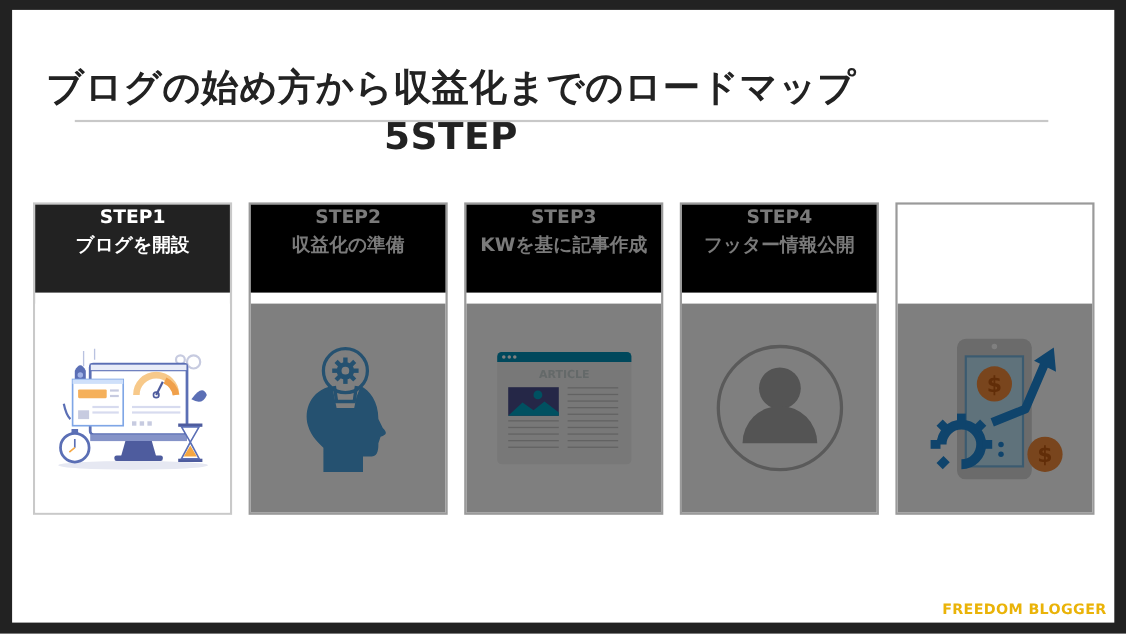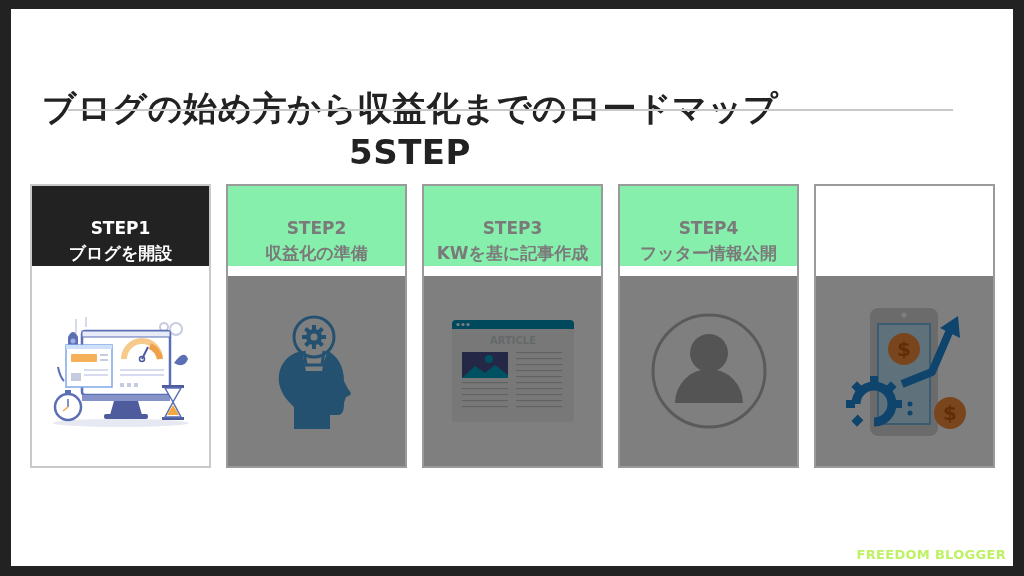--- a/index.html
+++ b/index.html
@@ -8,48 +8,47 @@
     font-family: "DejaVu Sans", "Liberation Sans", sans-serif;
   }
   .panel {
     position: absolute; left: 11px; top: 9px; width: 1002px; height: 557px;
     background: #ffffff;
   }
   .title {
     position: absolute; left: 0; top: 58px; width: 820px; text-align: center;
     font-size: 34px; font-weight: bold; color: #222222; letter-spacing: 0.5px;
     line-height: 44px;
-    margin-top: 28px;
   }
   .title-rule {
     position: absolute; left: 68px; top: 109px; width: 885px; height: 2px; background: #c8c8c8;
   }
   .card {
     position: absolute; top: 184px; width: 181px; height: 284px;
     box-sizing: border-box; border: 2px solid #c9c9c9; background: #ffffff;
   }
   .card .head {
     position: absolute; left: 0; top: 0; right: 0; height: 80px; background: #222222;
-    display: flex; flex-direction: column; align-items: center; justify-content: flex-end;
+    display: flex; flex-direction: column; align-items: center; justify-content: flex-start;
     color: #ffffff; font-weight: bold; font-size: 17px; line-height: 25px; text-align: center;
   }
   .card .body {
     position: absolute; left: 0; top: 90px; right: 0; bottom: 0; background: #ffffff;
     display: flex; align-items: center; justify-content: center;
   }
   .card.dim { border-color: #9a9a9a; }
-  .card.dim .head { background: #86efac; color: #7a7a7a; }
+  .card.dim .head { background: #000000; color: #7a7a7a; }
   .card.dim .body { background: #ffffff; }
   .card.dim .overlay {
     position: absolute; left: 0; top: 90px; right: 0; bottom: 0; background: rgba(0,0,0,0.5);
     pointer-events: none;
   }
   .brand {
     position: absolute; right: 18px; bottom: 14px; font-size: 13px; font-weight: bold;
-    color: #bef264; letter-spacing: 0.3px;
+    color: #eab308; letter-spacing: 0.3px;
   }
 </style>
 </head>
 <body>
 
 <div class="panel"></div>
 
 <div class="title">ブログの始め方から収益化までのロードマップ5STEP</div>
 <div class="title-rule"></div>
 

